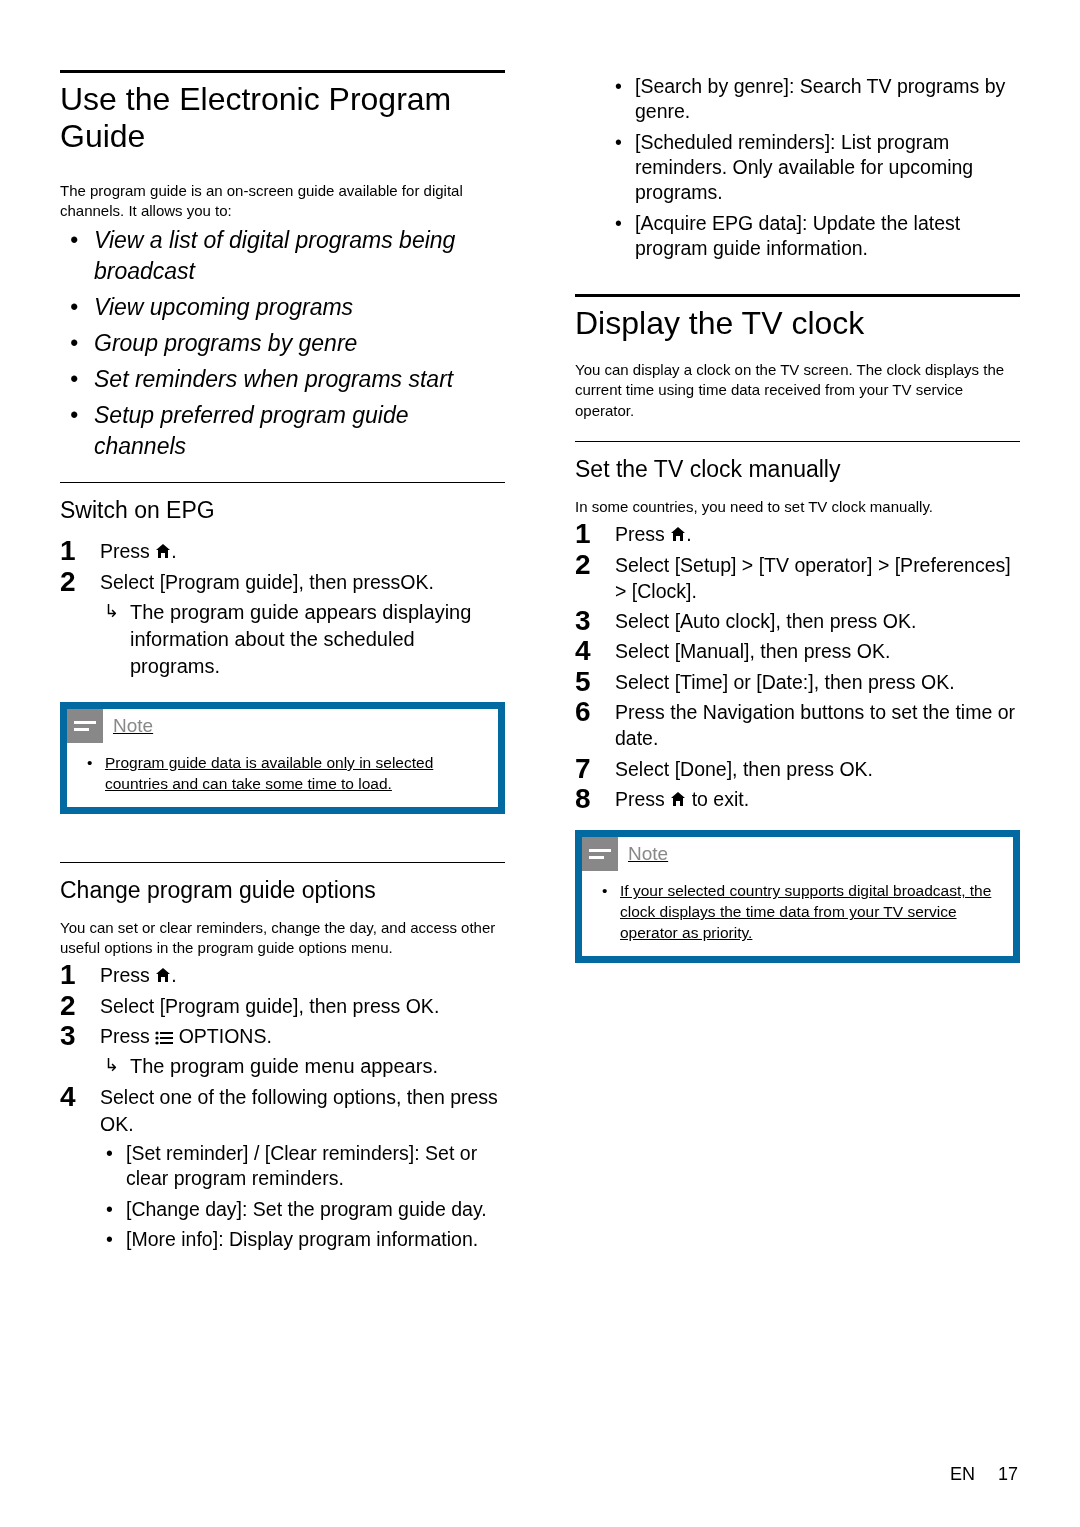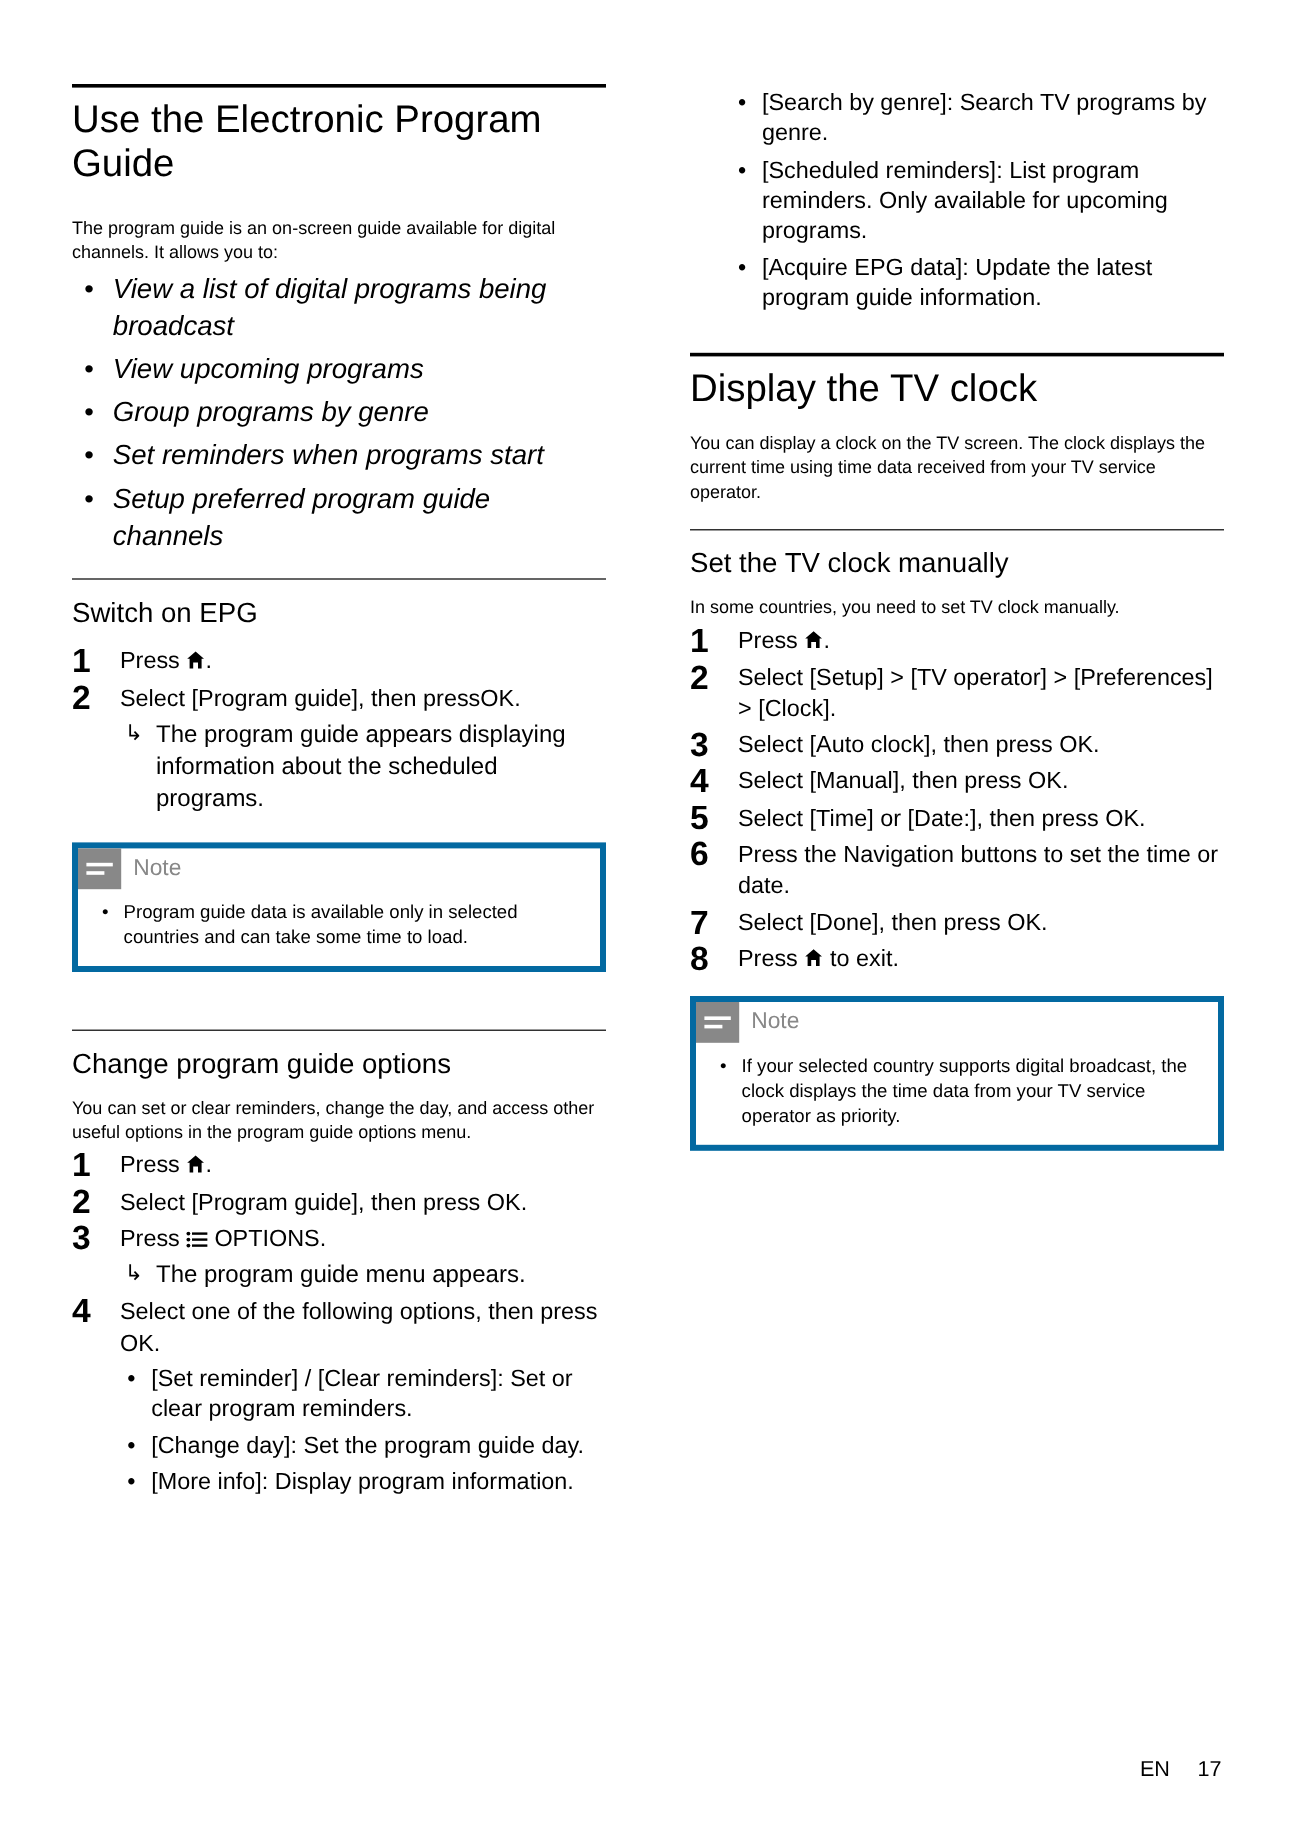--- a/index.html
+++ b/index.html
@@ -121,23 +121,24 @@
       font-weight: 300;
       line-height: 1.3;
       margin-bottom: 5px;
     }
     .sub-bullets > li::before {
       content: "•";
       position: absolute;
       left: -20px;
     }
     .note-box {
-      border: 5px solid #0369a1;
+      border: 7px solid #0369a1;
       margin-top: 22px;
       position: relative;
+      text-decoration: underline;
     }
     .note-header {
       display: flex;
       align-items: center;
       padding: 0 0 0 0;
     }
     .note-icon {
       width: 36px;
       height: 34px;
       background: #888;

